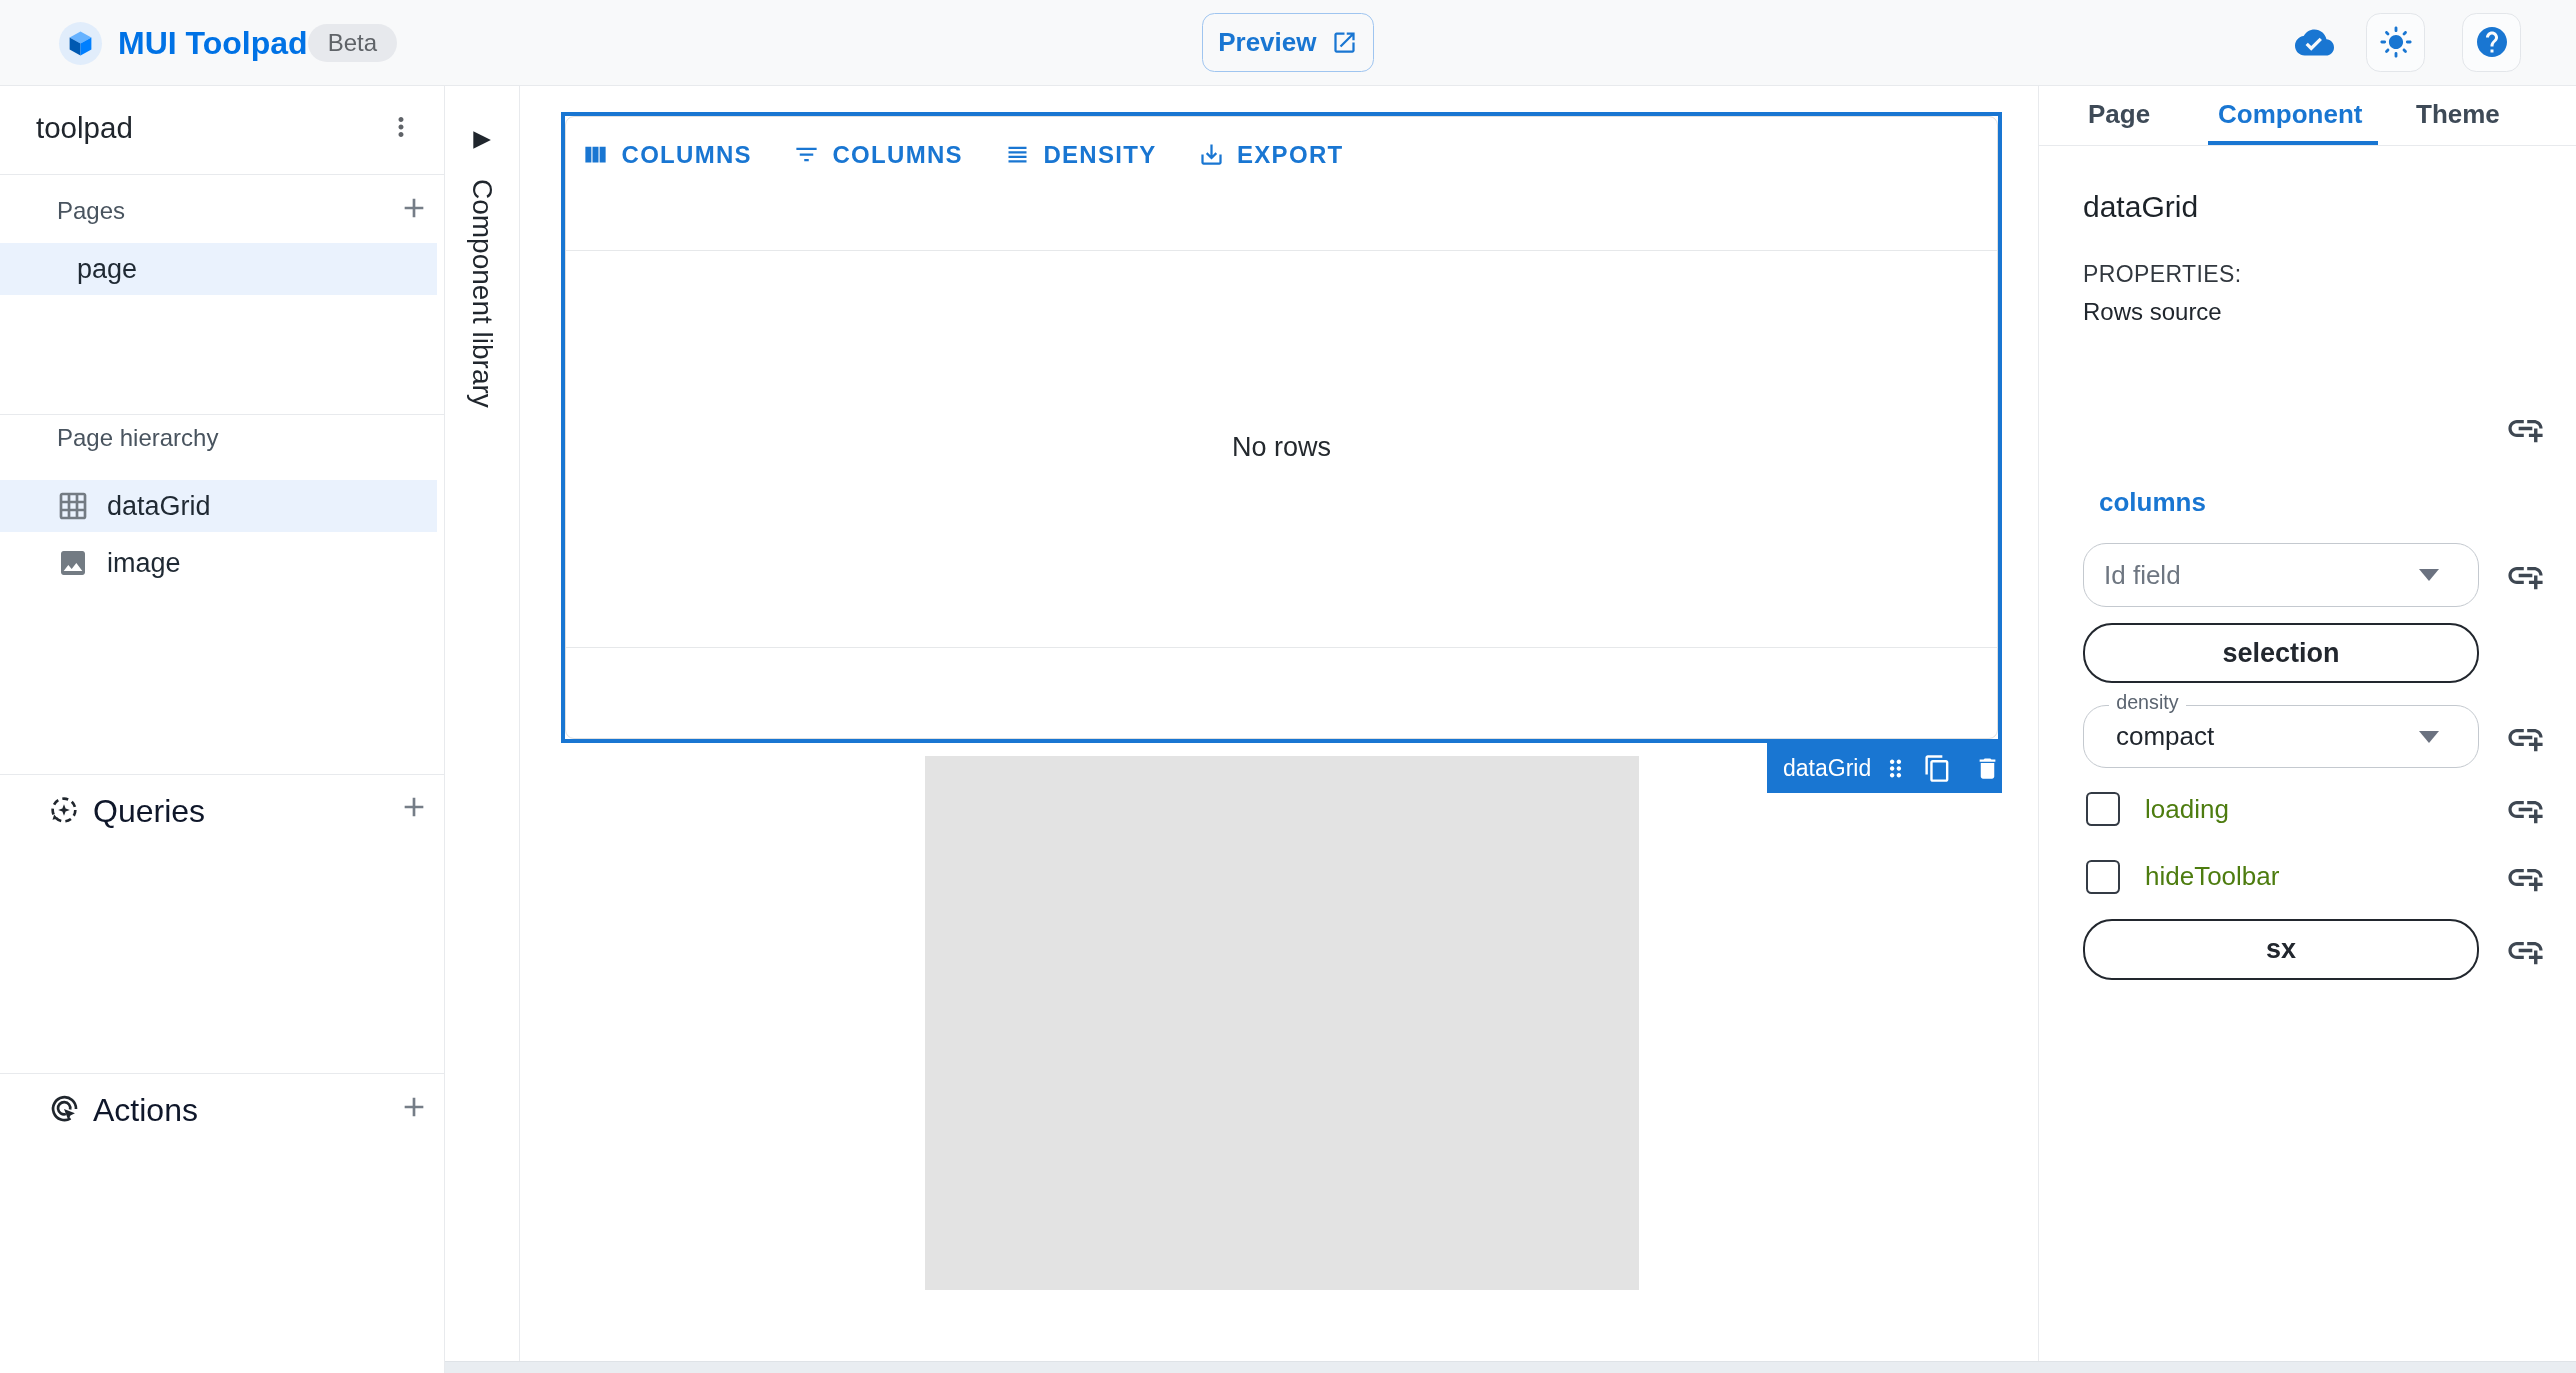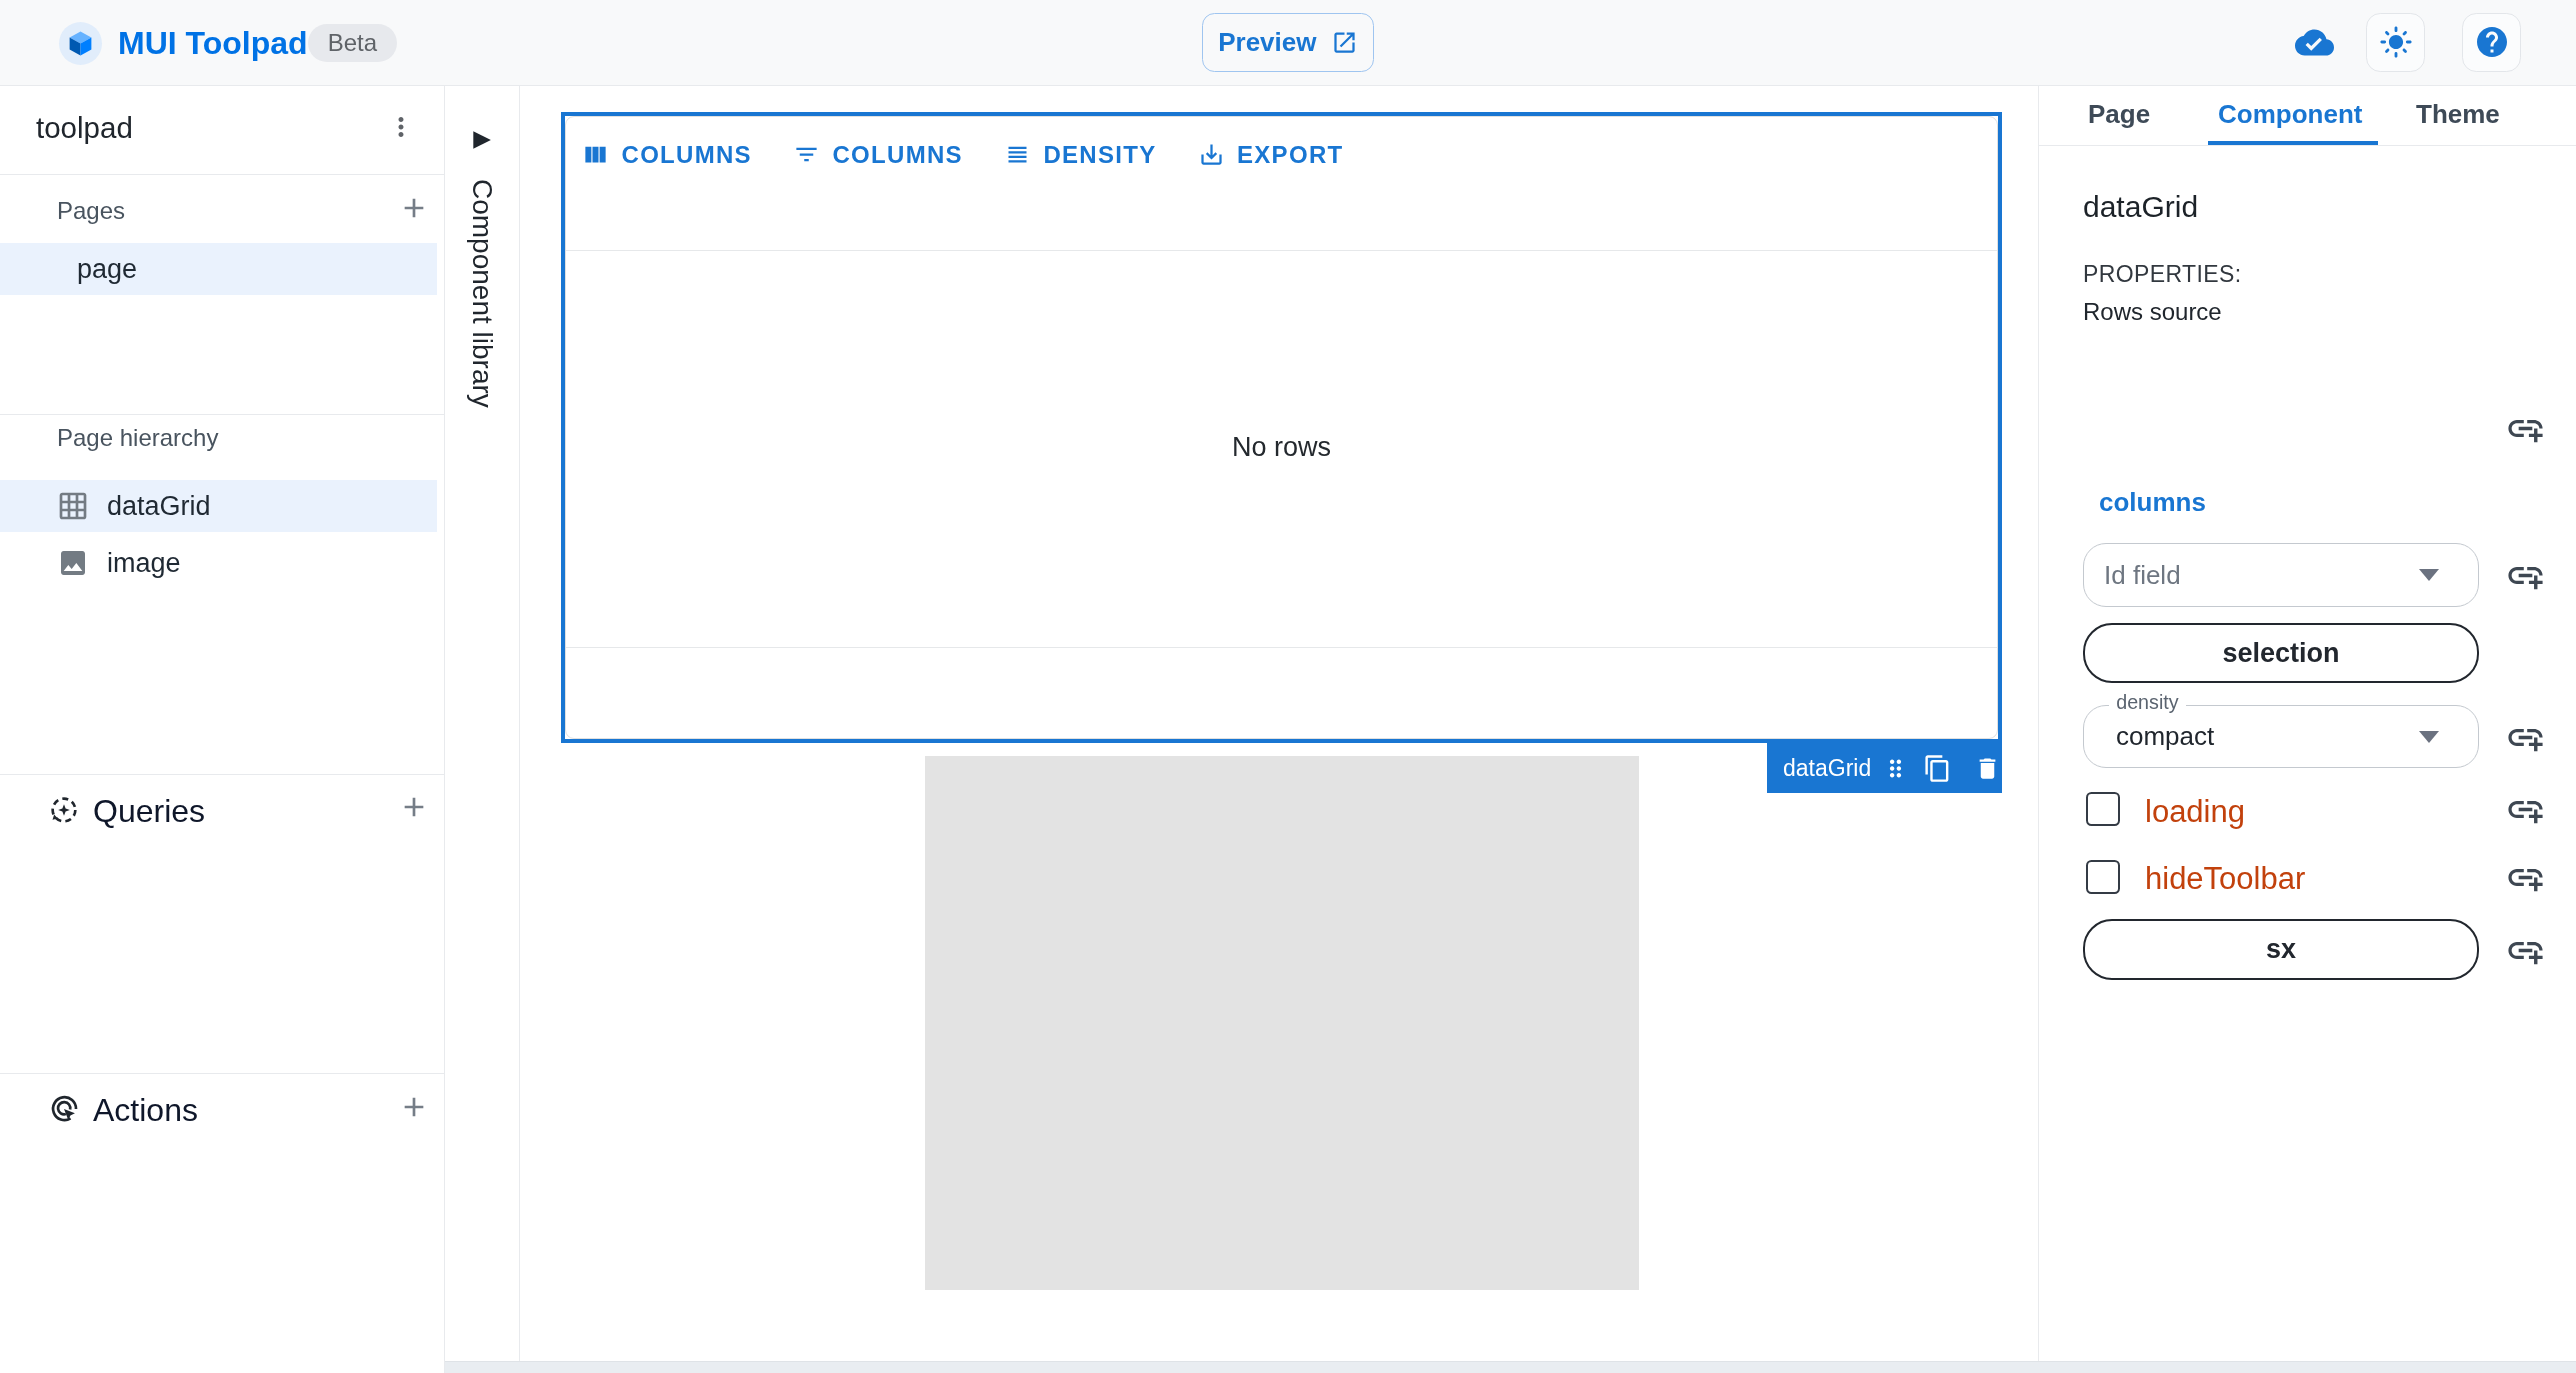--- a/index.html
+++ b/index.html
@@ -84,21 +84,21 @@
   .link-text { position:absolute; left:60px; font-size:26px; font-weight:bold; color:#1976d2; cursor:pointer; }
   .select-box { position:absolute; left:44px; width:396px; border:1.8px solid #c4c9cf; border-radius:23px;
     background:#fff; display:flex; align-items:center; padding-left:32px; cursor:pointer; }
   .select-box .val { font-size:26px; }
   .select-box .caret { position:absolute; right:39px; width:0; height:0; border-left:10.7px solid transparent;
     border-right:10.7px solid transparent; border-top:12.5px solid #6b7280; }
   .float-label { position:absolute; left:70px; top:605px; font-size:19.7px; color:#5b6470; background:#fff;
     padding:0 7.2px; z-index:2; }
   .chk-row-box { position:absolute; left:47px; width:34px; height:34px; border:2.7px solid #343b45; border-radius:5.4px;
     background:#fff; cursor:pointer; }
-  .chk-row-label { position:absolute; left:106px; font-size:31px; color:#c2410c; }
+  .chk-row-label { position:absolute; left:106px; font-size:26px; color:#4d7c0f; }
   .bind-ico { position:absolute; left:465px; width:43px; height:43px; display:flex; align-items:center;
     justify-content:center; cursor:pointer; }
 
   
   #bottom-band { position:absolute; left:445px; right:0; bottom:0; height:13.4px; background:#e9edf1;
     border-top:1.8px solid #dfe3e7; z-index:6; }
 </style>
 </head>
 <body>
 

